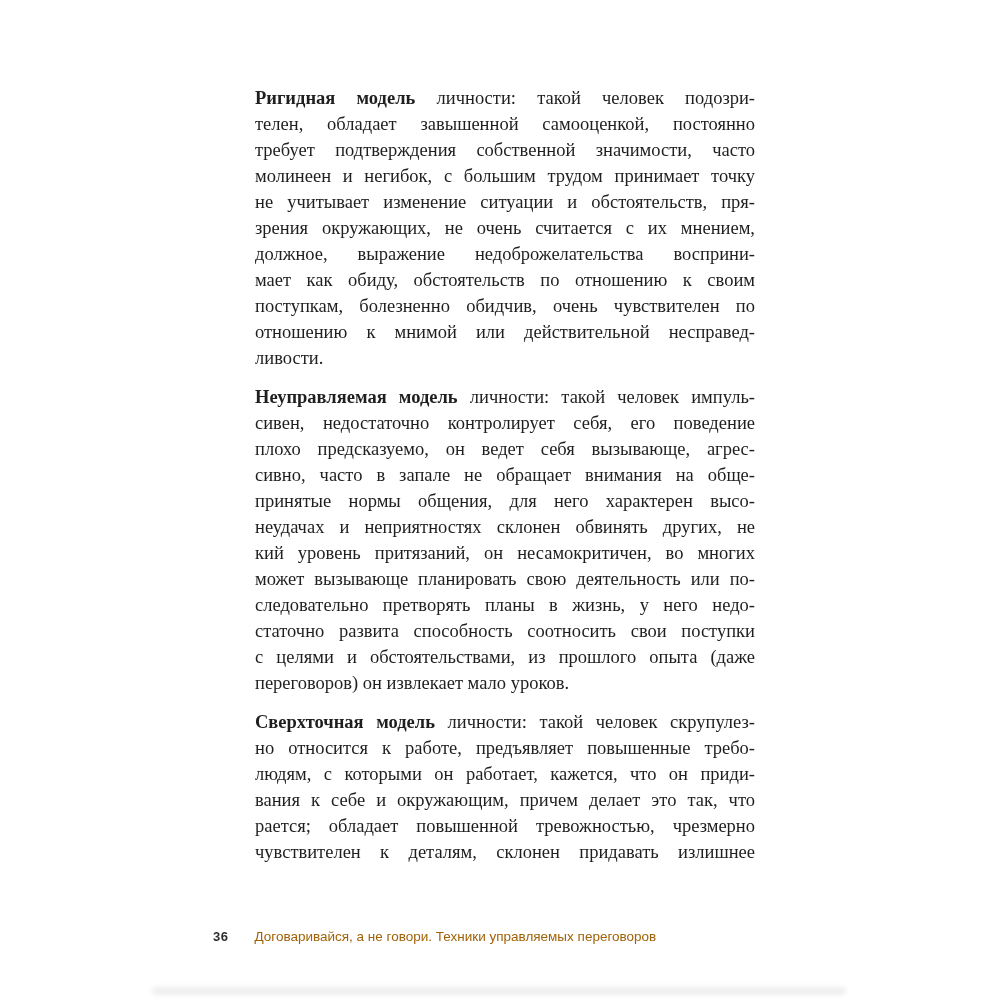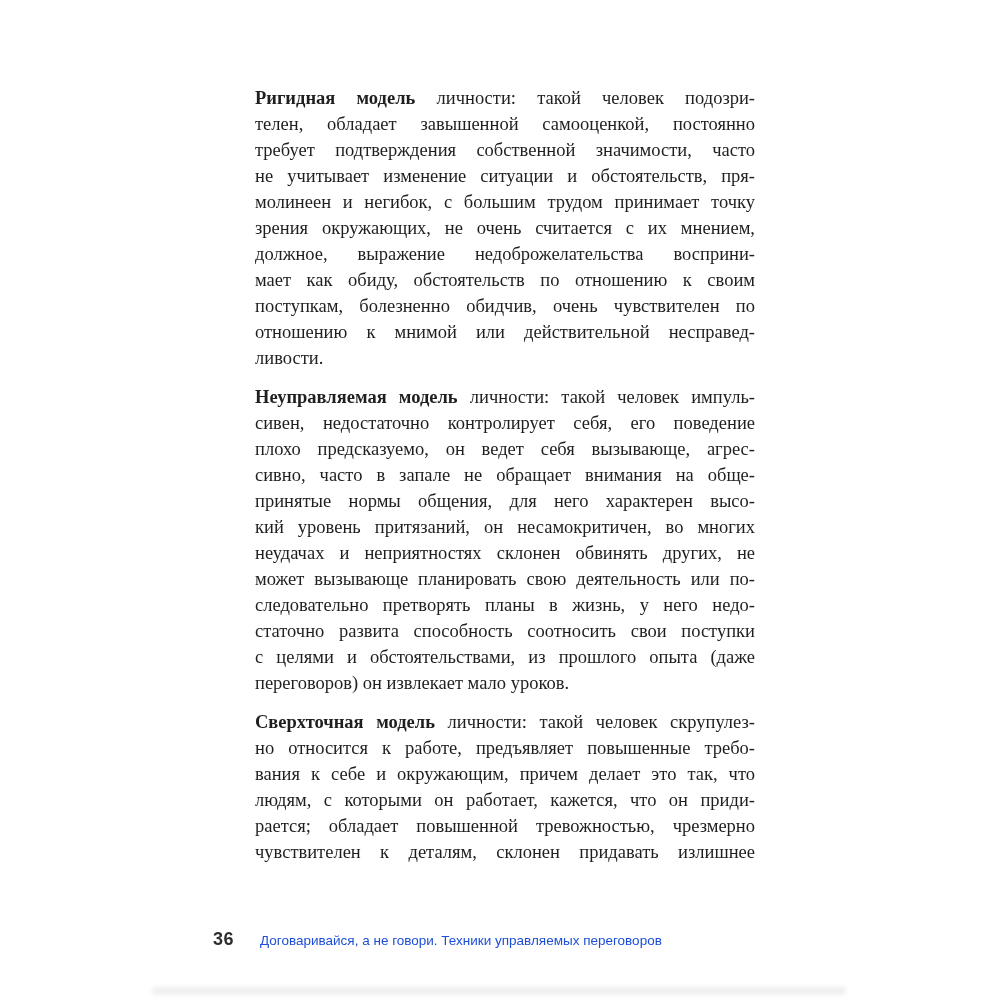--- a/index.html
+++ b/index.html
@@ -51,28 +51,28 @@
   .footer {
     position: absolute;
     left: 213px;
     top: 929px;
     display: flex;
     align-items: baseline;
     font-family: "Liberation Sans", "DejaVu Sans", sans-serif;
     color: #2e2e2e;
   }
   .page-num {
-    font-size: 18px;
+    font-size: 13px;
     font-weight: 700;
     letter-spacing: 0.5px;
   }
   .book-title {
     margin-left: 26px;
     font-size: 13.5px;
-    color: #1d4ed8;
+    color: #a16207;
   }
   .edge-shadow {
     position: absolute;
     left: 152px;
     top: 986px;
     width: 694px;
     height: 9px;
     background: linear-gradient(to bottom, rgba(0,0,0,0.02), rgba(0,0,0,0.09) 60%, rgba(0,0,0,0.03));
     border-radius: 5px;
     filter: blur(2.5px);
@@ -80,48 +80,48 @@
 </style>
 </head>
 <body>
 
 <div class="page">
   <div class="text-column">
       <div class="para">
         <div class="line"><b>Ригидная модель</b> личности: такой человек подозри-</div>
         <div class="line">телен, обладает завышенной самооценкой, постоянно</div>
         <div class="line">требует подтверждения собственной значимости, часто</div>
+        <div class="line">молинеен и негибок, с большим трудом принимает точку</div>
         <div class="line">не учитывает изменение ситуации и обстоятельств, пря-</div>
-        <div class="line">молинеен и негибок, с большим трудом принимает точку</div>
         <div class="line">зрения окружающих, не очень считается с их мнением,</div>
         <div class="line">должное, выражение недоброжелательства восприни-</div>
         <div class="line">мает как обиду, обстоятельств по отношению к своим</div>
         <div class="line">поступкам, болезненно обидчив, очень чувствителен по</div>
         <div class="line">отношению к мнимой или действительной несправед-</div>
         <div class="line flush">ливости.</div>
       </div>
       <div class="para">
         <div class="line"><b>Неуправляемая модель</b> личности: такой человек импуль-</div>
         <div class="line">сивен, недостаточно контролирует себя, его поведение</div>
         <div class="line">плохо предсказуемо, он ведет себя вызывающе, агрес-</div>
         <div class="line">сивно, часто в запале не обращает внимания на обще-</div>
         <div class="line">принятые нормы общения, для него характерен высо-</div>
+        <div class="line">неудачах и неприятностях склонен обвинять других, не</div>
         <div class="line">кий уровень притязаний, он несамокритичен, во многих</div>
-        <div class="line">неудачах и неприятностях склонен обвинять других, не</div>
         <div class="line">может вызывающе планировать свою деятельность или по-</div>
         <div class="line">следовательно претворять планы в жизнь, у него недо-</div>
         <div class="line">статочно развита способность соотносить свои поступки</div>
         <div class="line">с целями и обстоятельствами, из прошлого опыта (даже</div>
         <div class="line flush">переговоров) он извлекает мало уроков.</div>
       </div>
       <div class="para">
         <div class="line"><b>Сверхточная модель</b> личности: такой человек скрупулез-</div>
         <div class="line">но относится к работе, предъявляет повышенные требо-</div>
+        <div class="line">людям, с которыми он работает, кажется, что он приди-</div>
         <div class="line">вания к себе и окружающим, причем делает это так, что</div>
-        <div class="line">людям, с которыми он работает, кажется, что он приди-</div>
         <div class="line">рается; обладает повышенной тревожностью, чрезмерно</div>
         <div class="line">чувствителен к деталям, склонен придавать излишнее</div>
       </div>
     </div>
   <div class="footer">
     <span class="page-num">36</span>
     <span class="book-title">Договаривайся, а не говори. Техники управляемых переговоров</span>
   </div>
   <div class="edge-shadow"></div>
 </div>

